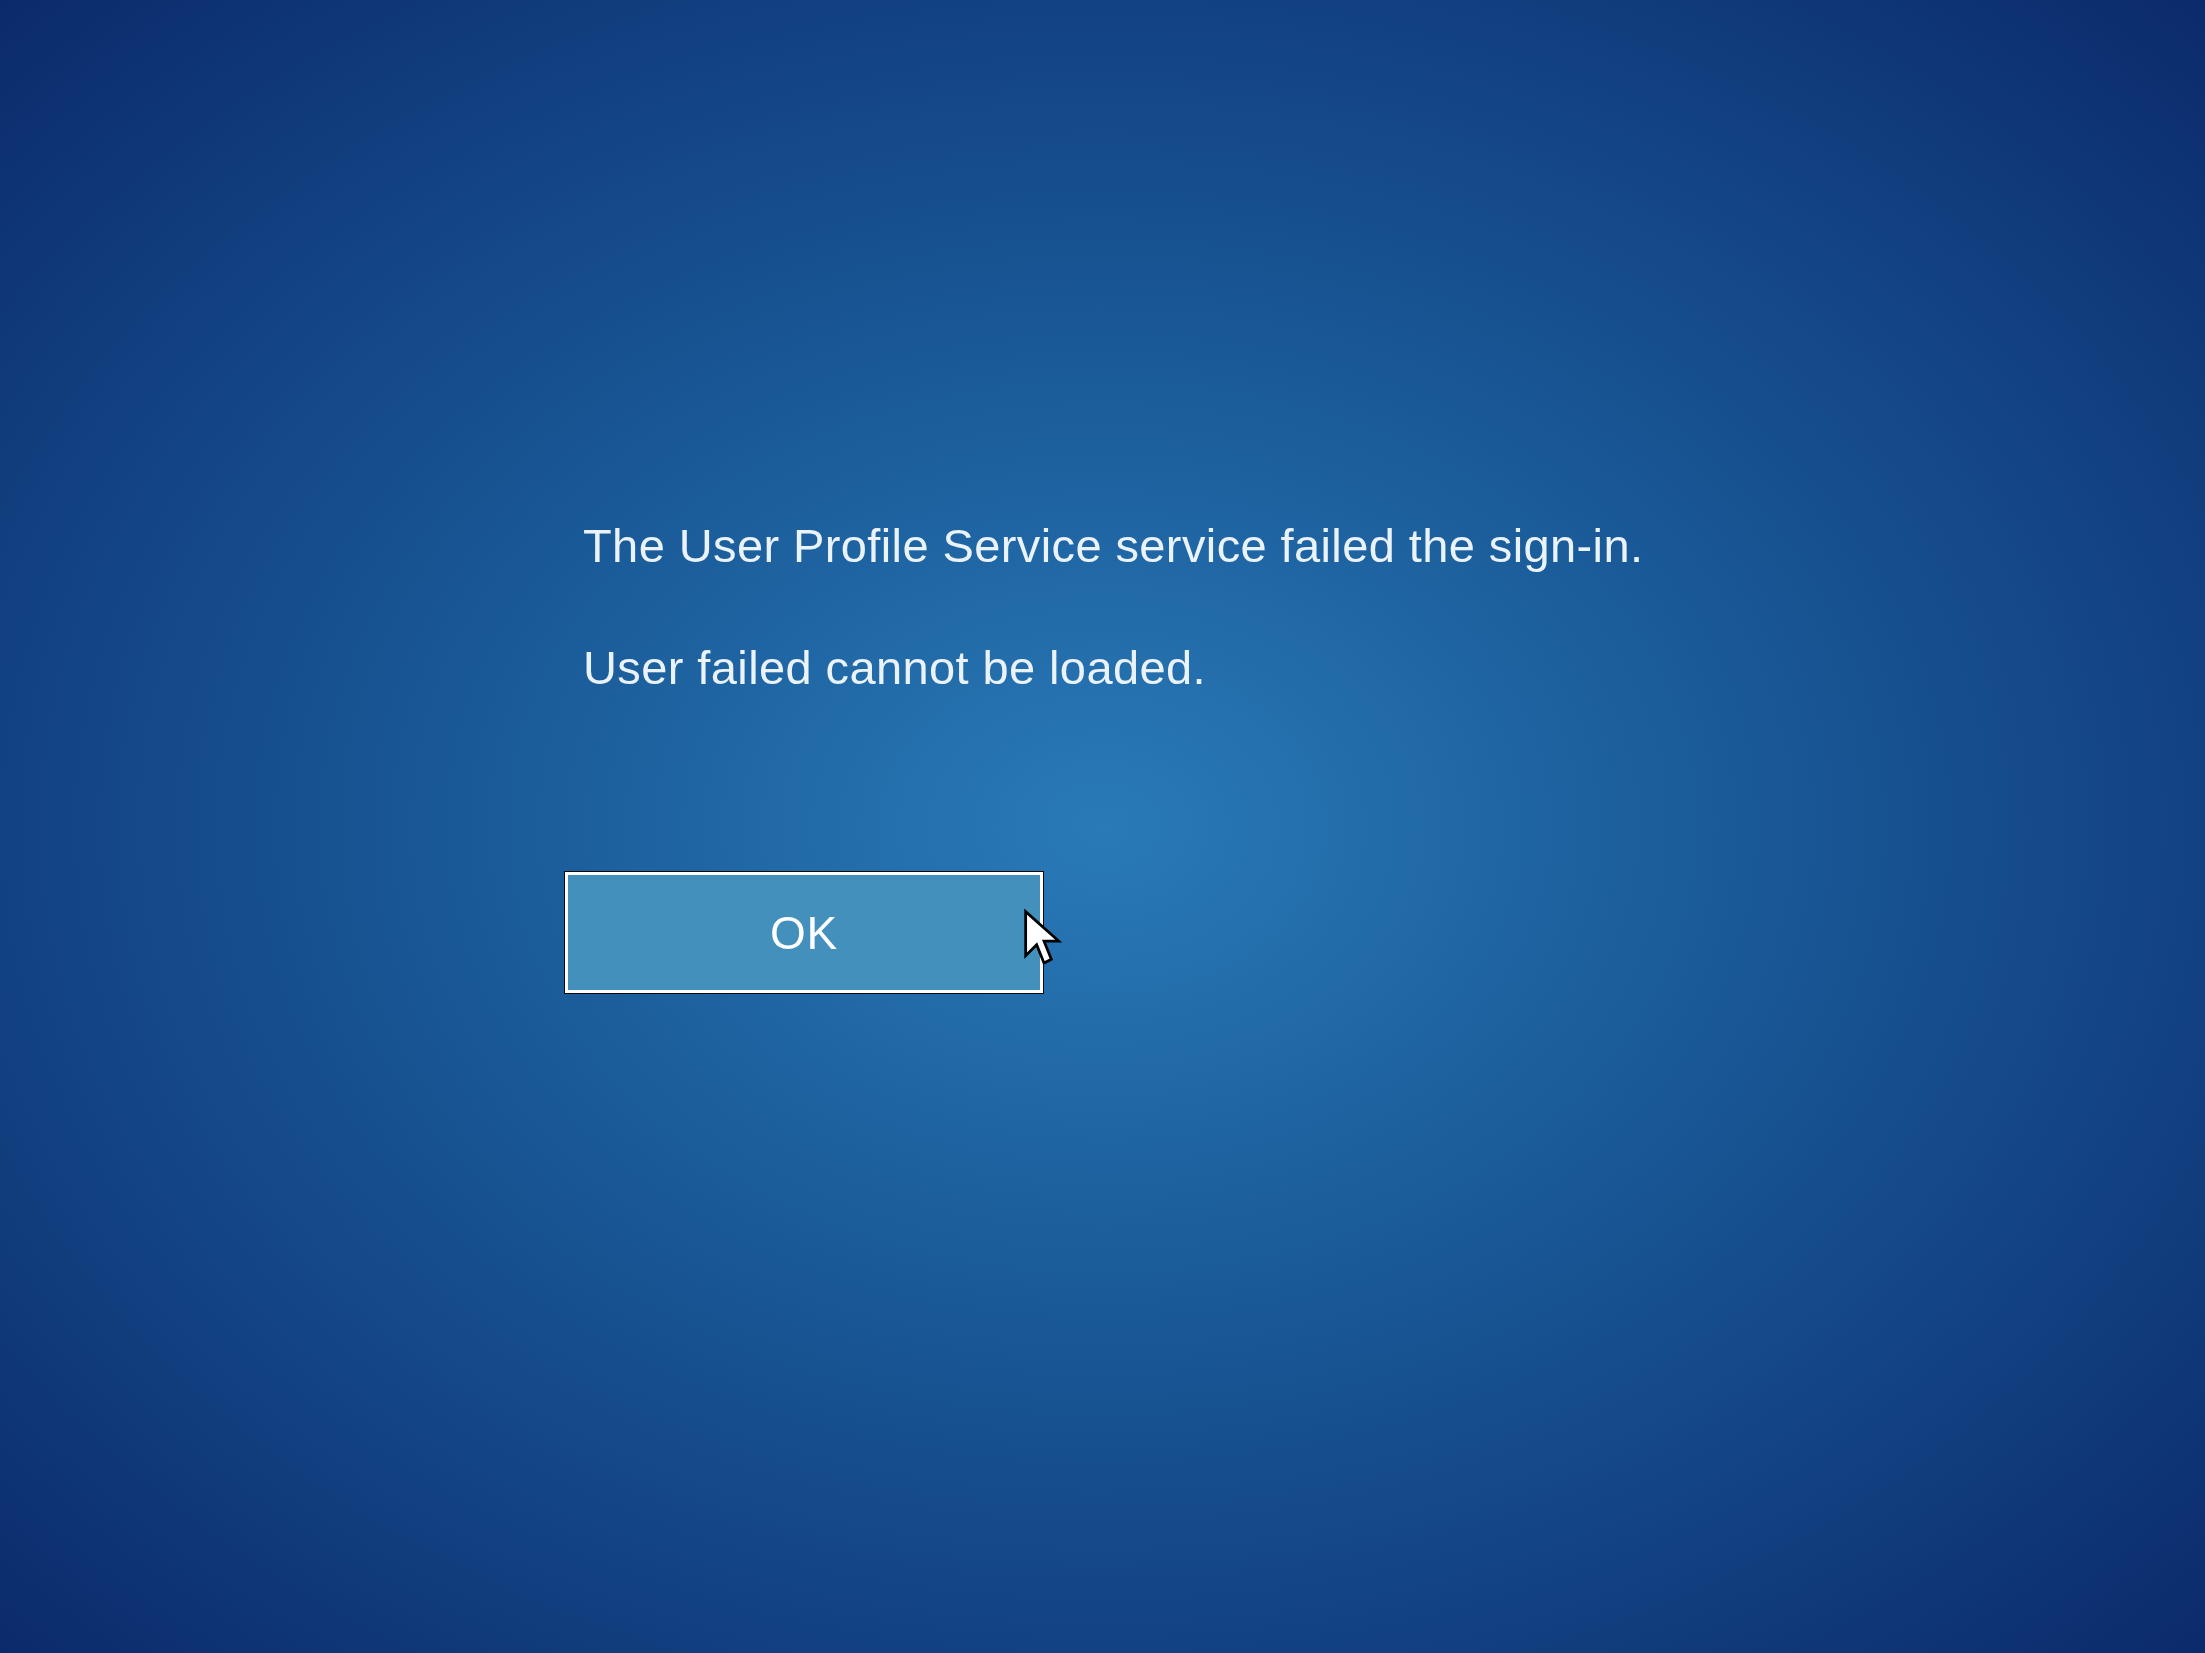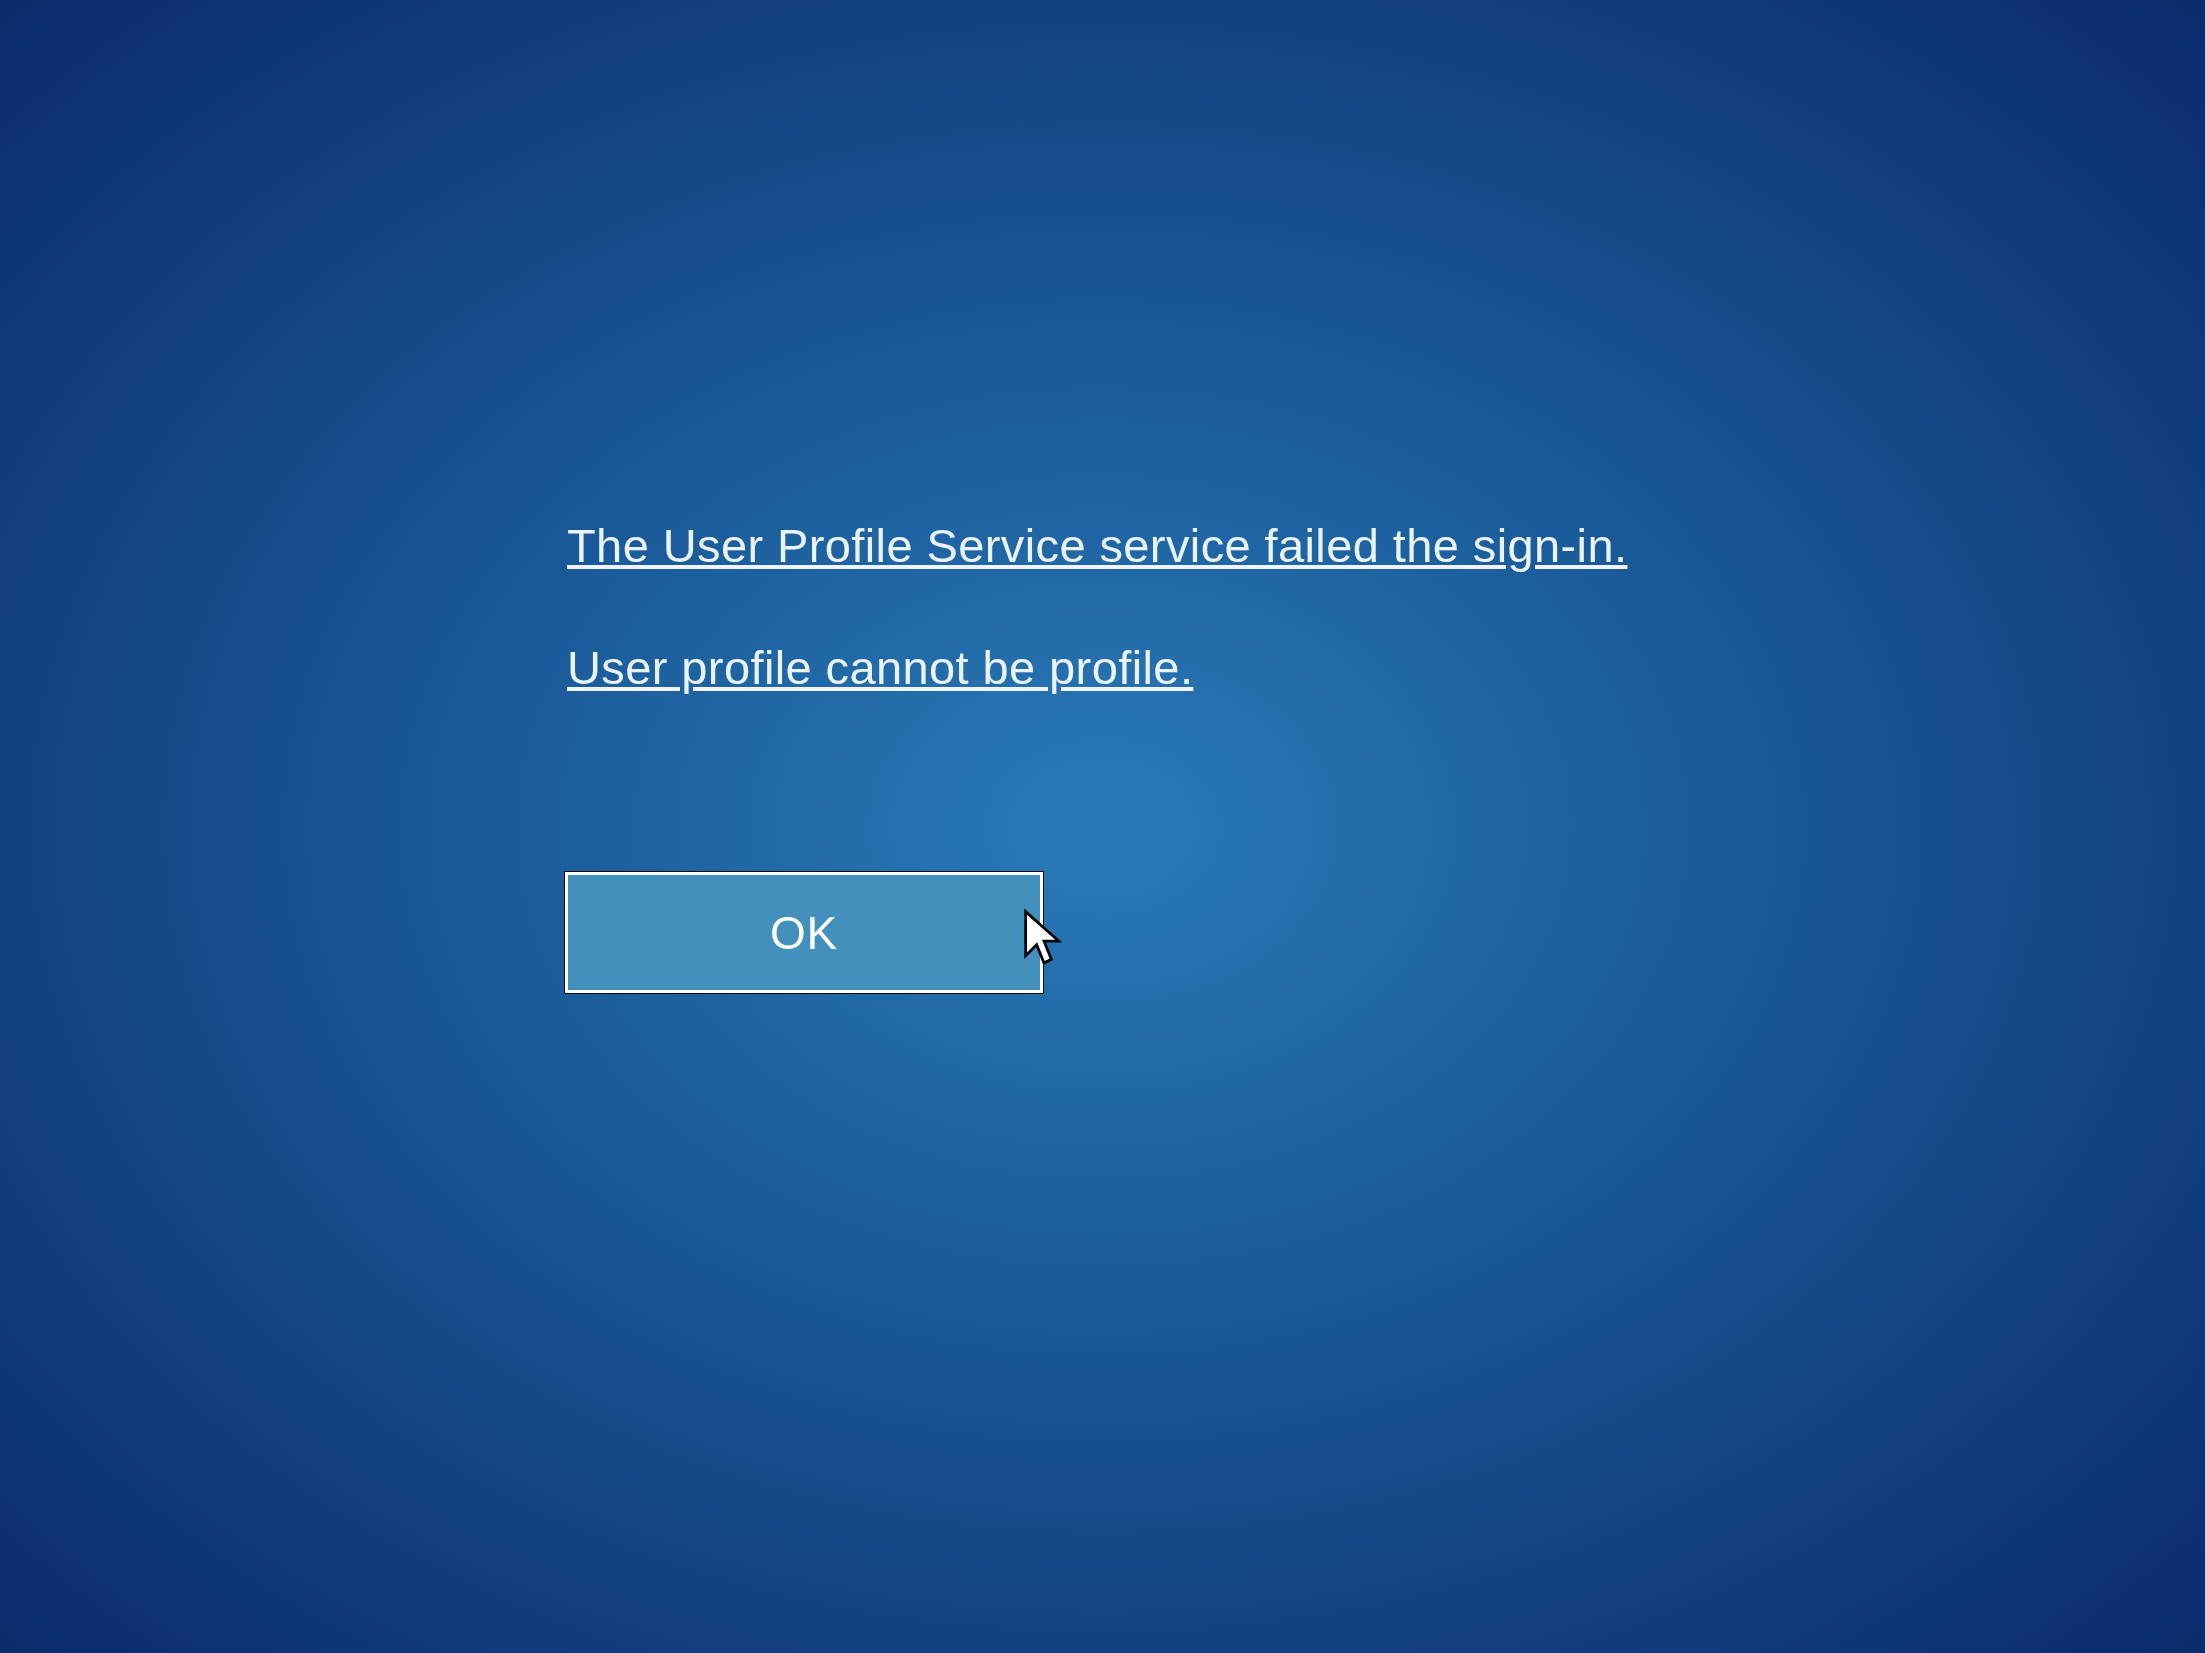--- a/index.html
+++ b/index.html
@@ -12,24 +12,23 @@
       width: 2205px;
       height: 1654px;
       background: radial-gradient(ellipse at center, #2a7ab8 0%, #1a5a98 40%, #0b2a6c 100%);
       font-family: "Segoe UI", "Segoe UI Light", Tahoma, sans-serif;
       overflow: hidden;
       position: relative;
     }
     
     .message-container {
       position: absolute;
-      left: 567px;
+      left: 583px;
       top: 518px;
       color: #f0f4f8;
-      text-decoration: underline;
     }
     
     .error-line1 {
       font-size: 47px;
       font-weight: 300;
       line-height: 1.2;
       margin-bottom: 66px;
       color: #eaf2fa;
       letter-spacing: 0.4px;
     }
@@ -70,21 +69,21 @@
       width: 44px;
       height: 66px;
       pointer-events: none;
     }
   </style>
 </head>
 <body>
 
 <div class="message-container">
   <div class="error-line1">The User Profile Service service failed the sign-in.</div>
-  <div class="error-line2">User profile cannot be profile.</div>
+  <div class="error-line2">User failed cannot be loaded.</div>
 </div>
 
 <button class="ok-button">OK</button>
 
 <div class="cursor">
   <svg viewBox="0 0 24 36" xmlns="http://www.w3.org/2000/svg">
     <path d="M 2 2 L 2 26 L 8 20 L 12 30 L 16 28 L 12 18 L 20 18 Z" fill="#ffffff" stroke="#000000" stroke-width="1.5"></path>
   </svg>
 </div>
 

